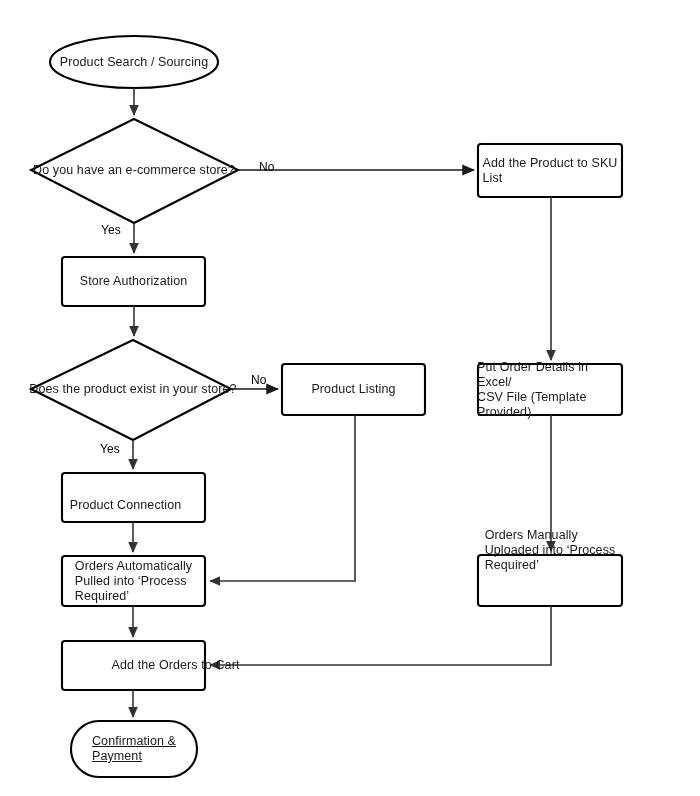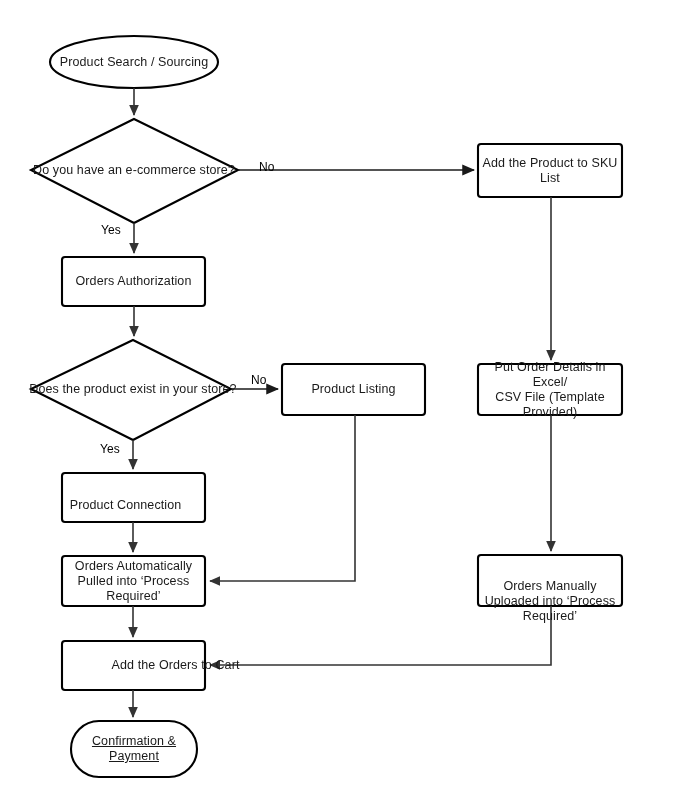--- a/index.html
+++ b/index.html
@@ -23,21 +23,20 @@
     top: 0;
     left: 0;
     width: 700px;
     height: 796px;
   }
   .node-label {
     position: absolute;
     display: flex;
     align-items: center;
     justify-content: center;
-    text-align: center;
     color: #1a1a1a;
     font-size: 12.5px;
     line-height: 15px;
     letter-spacing: 0.1px;
     pointer-events: none;
     white-space: pre-line;
   }
   .edge-label {
     position: absolute;
     color: #000000;
@@ -111,21 +110,21 @@
 
     <path d="M 551 606 L 551 665 L 210 665" fill="none" stroke="#333333" stroke-width="1.6" marker-end="url(#arrow)"></path>
 
     <path d="M 133 690 L 133 717" fill="none" stroke="#333333" stroke-width="1.6" marker-end="url(#arrow)"></path>
   </svg>
 
   <div class="node-label" style="left:52px; top:44px; width:164px; height:36px;">Product Search / Sourcing</div>
 
   <div class="node-label" style="left:26px; top:161px; width:216px; height:18px;">Do you have an e-commerce store?</div>
 
-  <div class="node-label" style="left:62px; top:257px; width:143px; height:49px;">Orders Authorization</div>
+  <div class="node-label" style="left:62px; top:257px; width:143px; height:49px;">Store Authorization</div>
 
   <div class="node-label" style="left:22px; top:380px; width:222px; height:18px;">Does the product exist in your store?</div>
 
   <div class="node-label" style="left:54px; top:473px; width:143px; height:65px;">Product Connection</div>
 
   <div class="node-label" style="left:62px; top:556px; width:143px; height:50px;">Orders Automatically
 Pulled into ‘Process
 Required’</div>
 
   <div class="node-label" style="left:62px; top:641px; width:143px; height:49px;margin-left:42px;">Add the Orders to Cart</div>
@@ -135,21 +134,21 @@
 
   <div class="node-label" style="left:282px; top:364px; width:143px; height:51px;">Product Listing</div>
 
   <div class="node-label" style="left:480px; top:144px; width:140px; height:53px;">Add the Product to SKU
 List</div>
 
   <div class="node-label" style="left:477px; top:364px; width:146px; height:51px;">Put Order Details in Excel/
 CSV File (Template
 Provided)</div>
 
-  <div class="node-label" style="left:478px; top:576px; width:144px; height:51px;">Orders Manually
+  <div class="node-label" style="left:478px; top:525px; width:144px; height:51px;">Orders Manually
 Uploaded into ‘Process
 Required’</div>
 
   <div class="edge-label" style="left:259px; top:161px;">No</div>
 
   <div class="edge-label" style="left:101px; top:224px;">Yes</div>
 
   <div class="edge-label" style="left:251px; top:374px;">No</div>
 
   <div class="edge-label" style="left:100px; top:443px;">Yes</div>

